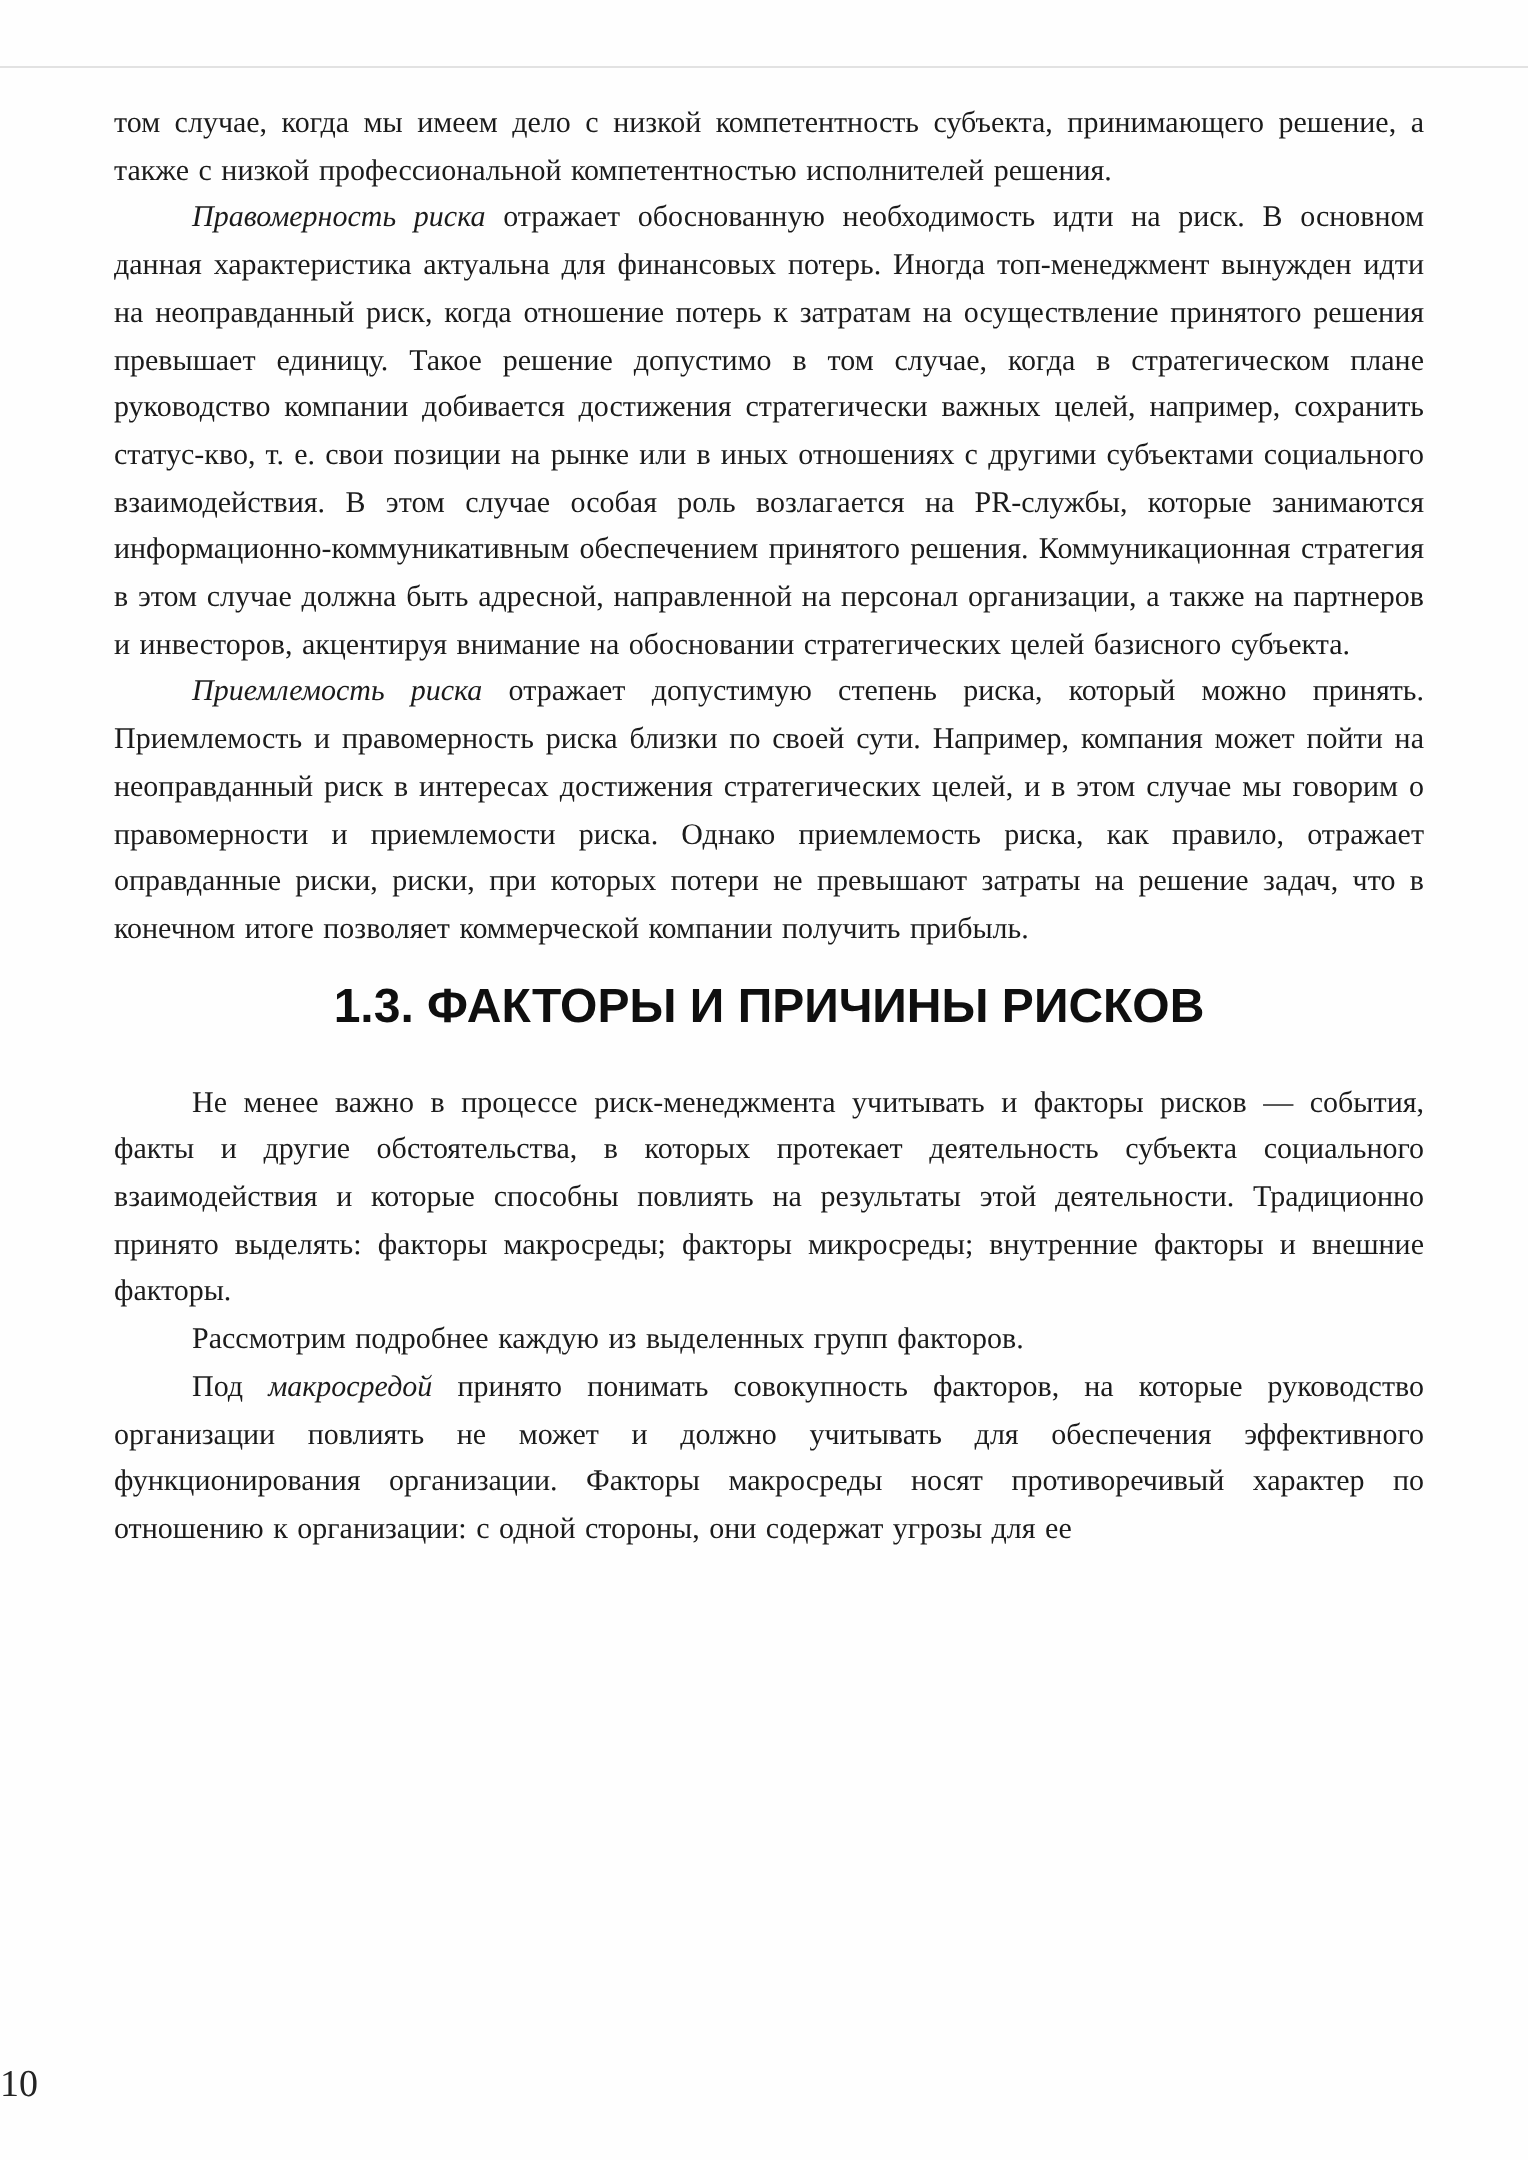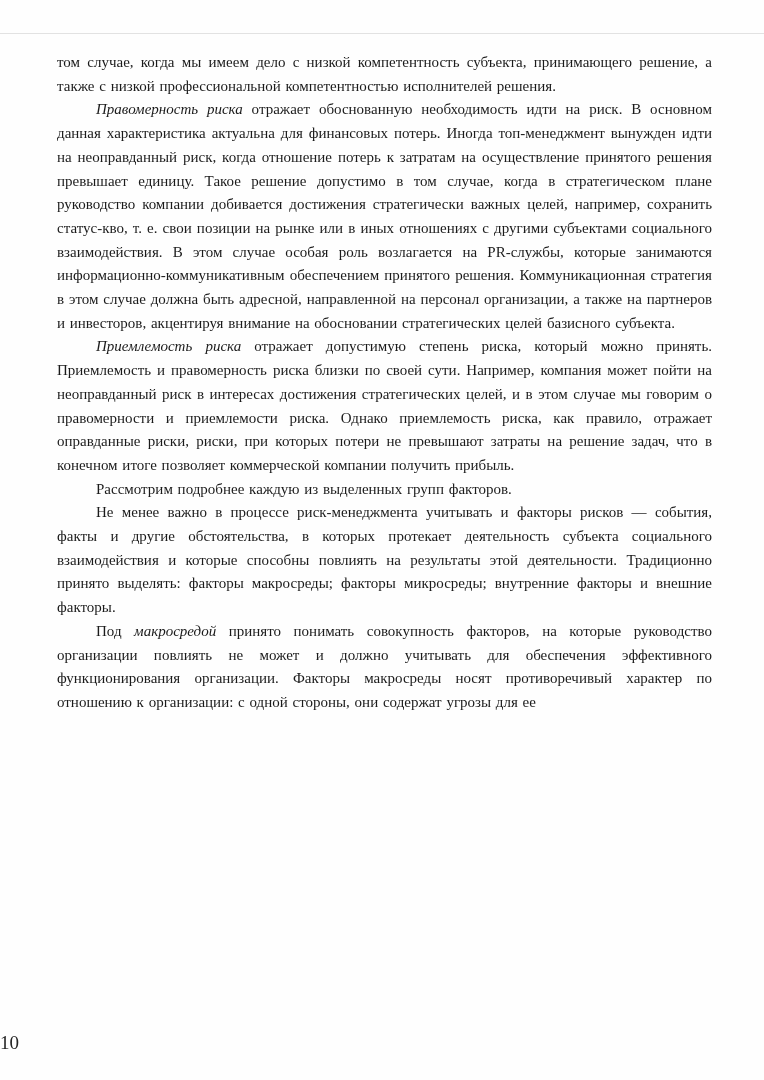--- a/index.html
+++ b/index.html
@@ -69,22 +69,23 @@
 <div class="scan-line"></div>
 
 <div class="content">
 
   <p class="no-indent"><span>том случае, когда мы имеем дело с низкой компетентность субъекта, принимающего решение, а также с низкой профессиональной компетентностью исполнителей решения.</span></p>
 
   <p><span class="it">Правомерность риска</span><span> отражает обоснованную необходимость идти на риск. В основном данная характеристика актуальна для финансовых потерь. Иногда топ-менеджмент вынужден идти на неоправданный риск, когда отношение потерь к затратам на осуществление принятого решения превышает единицу. Такое решение допустимо в том случае, когда в стратегическом плане руководство компании добивается достижения стратегически важных целей, например, сохранить статус-кво, т. е. свои позиции на рынке или в иных отношениях с другими субъектами социального взаимодействия. В этом случае особая роль возлагается на PR-службы, которые занимаются информационно-коммуникативным обеспечением принятого решения. Коммуникационная стратегия в этом случае должна быть адресной, направленной на персонал организации, а также на партнеров и инвесторов, акцентируя внимание на обосновании стратегических целей базисного субъекта.</span></p>
 
   <p><span class="it">Приемлемость риска</span><span> отражает допустимую степень риска, который можно принять. Приемлемость и правомерность риска близки по своей сути. Например, компания может пойти на неоправданный риск в интересах достижения стратегических целей, и в этом случае мы говорим о правомерности и приемлемости риска. Однако приемлемость риска, как правило, отражает оправданные риски, риски, при которых потери не превышают затраты на решение задач, что в конечном итоге позволяет коммерческой компании получить прибыль.</span></p>
 
+  <h1 class="section-heading">1.3. ФАКТОРЫ И ПРИЧИНЫ РИСКОВ</h1>
+
+  <p><span>Не менее важно в процессе риск-менеджмента учитывать и факторы рисков — события, факты и другие обстоятельства, в которых протекает деятельность субъекта социального взаимодействия и которые способны повлиять на результаты этой деятельности. Традиционно принято выделять: факторы макросреды; факторы микросреды; внутренние факторы и внешние факторы.</span></p>
 
   <p><span>Рассмотрим подробнее каждую из выделенных групп факторов.</span></p>
-
-  <p><span>Не менее важно в процессе риск-менеджмента учитывать и факторы рисков — события, факты и другие обстоятельства, в которых протекает деятельность субъекта социального взаимодействия и которые способны повлиять на результаты этой деятельности. Традиционно принято выделять: факторы макросреды; факторы микросреды; внутренние факторы и внешние факторы.</span></p>
 
   <p><span>Под </span><span class="it">макросредой</span><span> принято понимать совокупность факторов, на которые руководство организации повлиять не может и должно учитывать для обеспечения эффективного функционирования организации. Факторы макросреды носят противоречивый характер по отношению к организации: с одной стороны, они содержат угрозы для ее</span></p>
 
 </div>
 
 <div class="page-number">10</div>
 
 </body></html>

